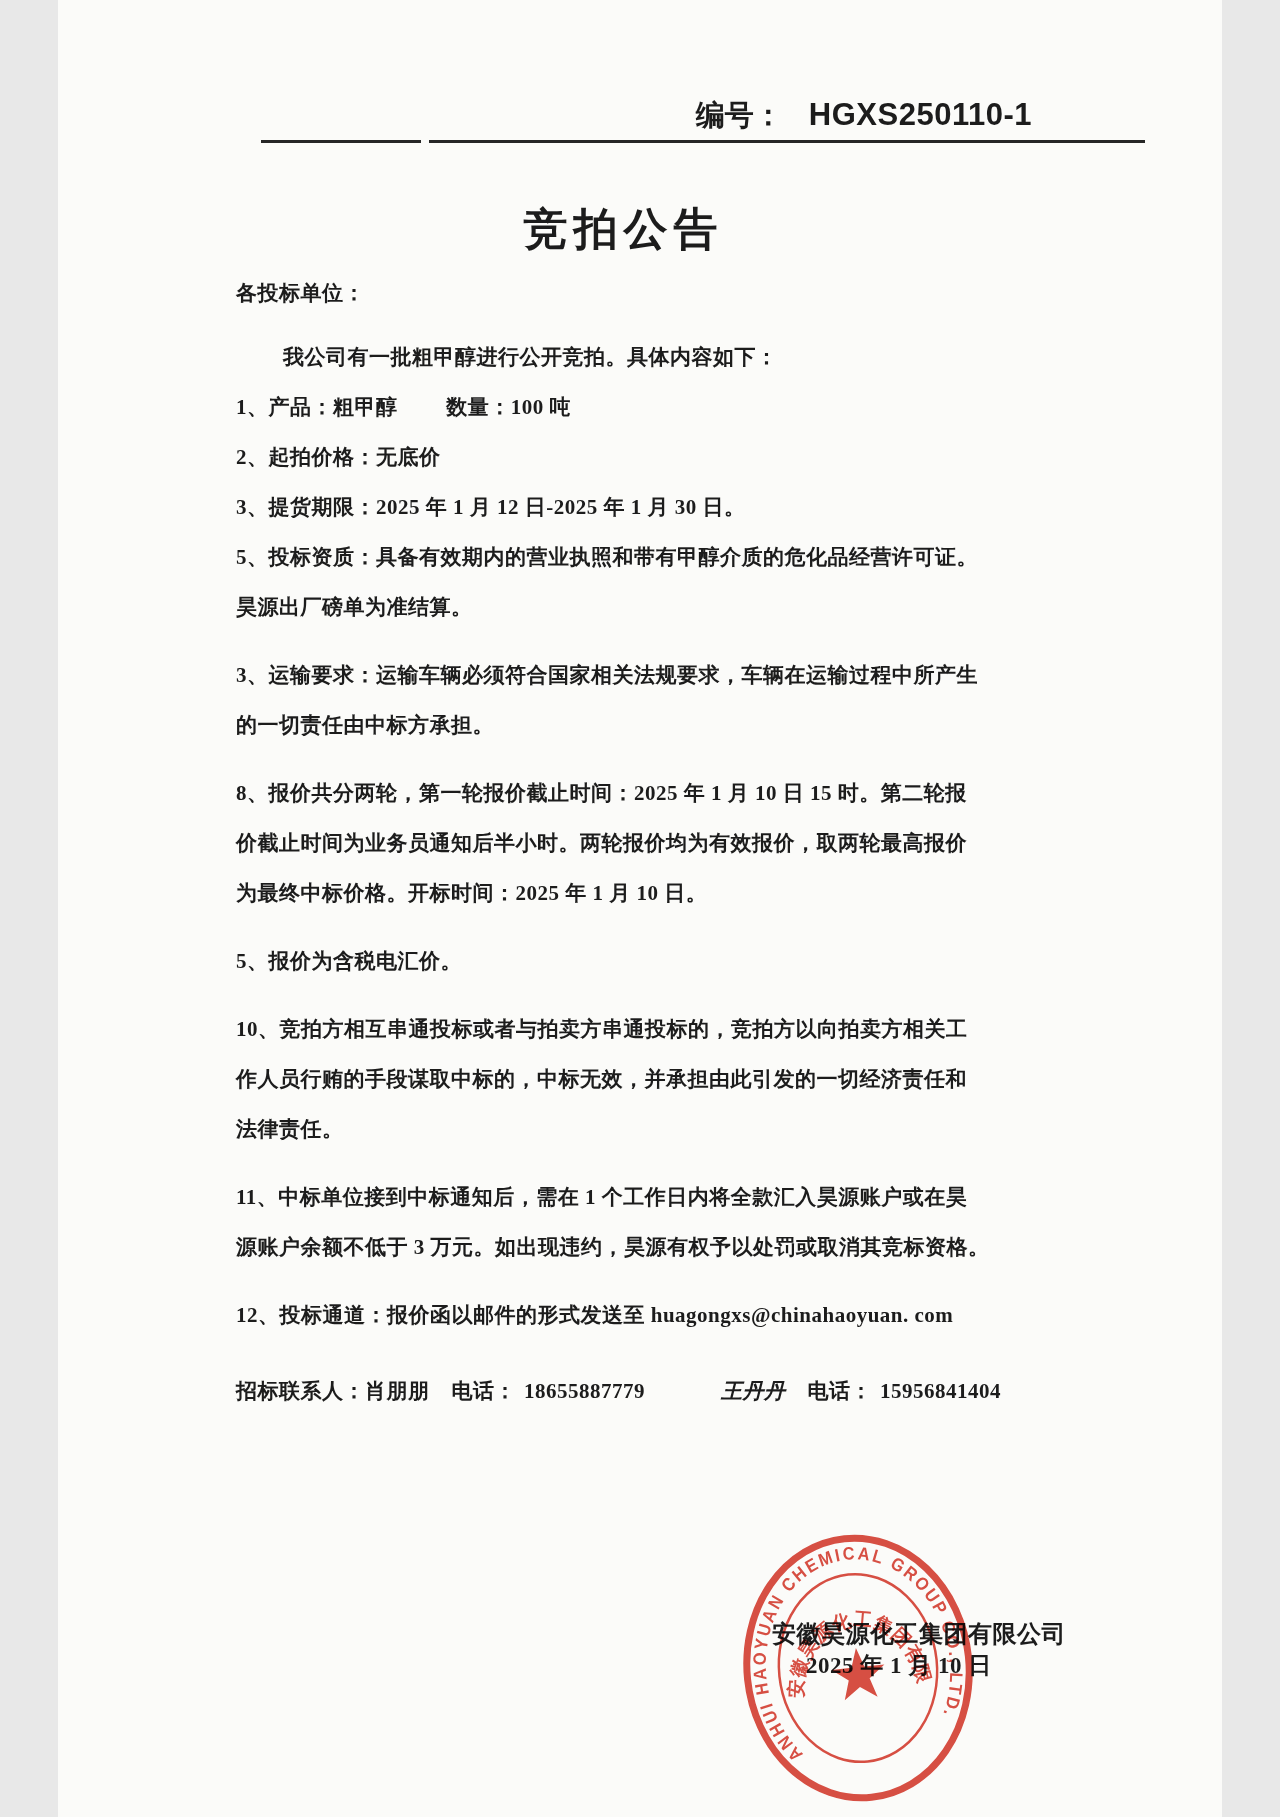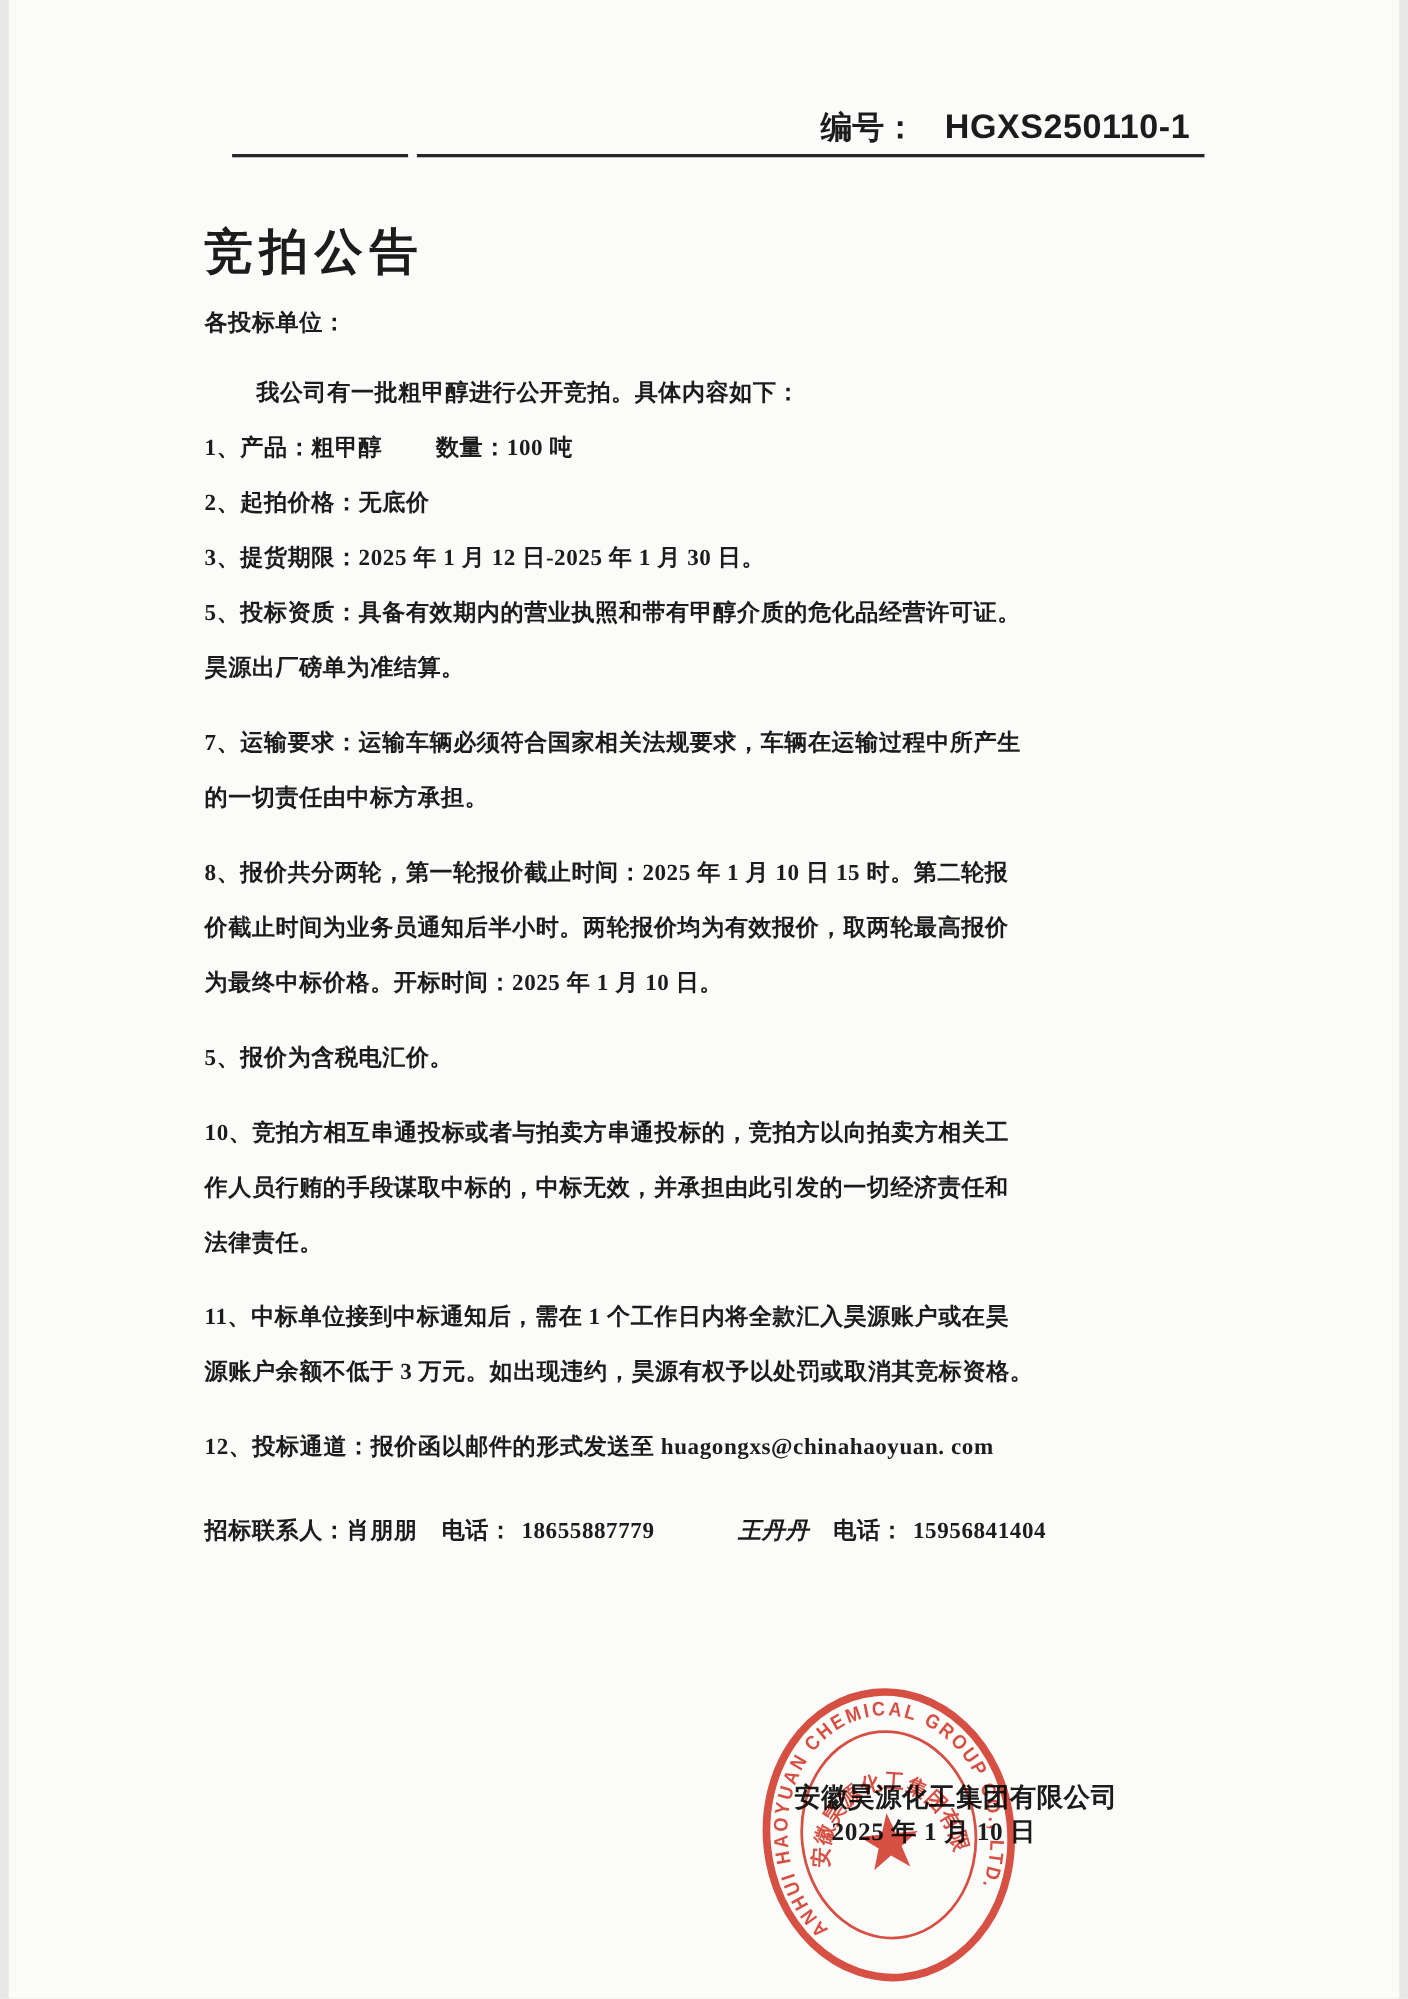--- a/index.html
+++ b/index.html
@@ -1,18 +1,18 @@
 <!DOCTYPE html>
 <html style="--stamp-color: #d2382b; --page-bg: #fbfbf9; --text-color: #1c1c1c;"><head>
 <meta charset="utf-8">
 <style>
   html,body { margin:0; padding:0; background:#e8e8e8; }
   .page {
     position:relative;
-    width:1264px; height:1817px;
+    width:1164px; height:1817px;
     margin:0 auto;
     background:var(--page-bg,#fbfbf9);
     font-family:"Liberation Serif","DejaVu Serif",serif;
     color:var(--text-color,#1c1c1c);
     overflow:hidden;
   }
 
   
   .doc-no{
     position:absolute; top:96px; right:190px;
@@ -25,21 +25,21 @@
     font-family:"Liberation Sans","DejaVu Sans",sans-serif;
     letter-spacing:0.5px;
   }
   .rule{ position:absolute; top:140px; height:3px; background:#262626; }
   .rule-left{ left:203px; width:160px; }
   .rule-right{ left:371px; width:716px; }
 
   
   .title{
     position:absolute; top:200px; left:178px; width:775px;
-    margin:0; text-align:left;
+    margin:0; text-align:center;
     font-size:44px; font-weight:700; letter-spacing:6px;
   }
 
   
   .body{
     position:absolute; left:178px; top:268px; width:910px;
     font-size:21px; line-height:50px; letter-spacing:0.5px;
     font-weight:600;
   }
   .line{ white-space:nowrap; }
@@ -96,21 +96,21 @@
 
   <div class="body">
     <div class="line salutation">各投标单位：</div>
     <div class="line intro">我公司有一批粗甲醇进行公开竞拍。具体内容如下：</div>
     <div id="lines">
         <div class="line">1、产品：粗甲醇　　 数量：100 吨</div>
         <div class="line">2、起拍价格：无底价</div>
         <div class="line">3、提货期限：2025 年 1 月 12 日-2025 年 1 月 30 日。</div>
         <div class="line">5、投标资质：具备有效期内的营业执照和带有甲醇介质的危化品经营许可证。</div>
         <div class="line">昊源出厂磅单为准结算。</div>
-        <div class="line gap">7、运输要求：运输车辆必须符合国家相关法规要求，车辆在运输过程中所产生</div>
+        <div class="line gap">3、运输要求：运输车辆必须符合国家相关法规要求，车辆在运输过程中所产生</div>
         <div class="line">的一切责任由中标方承担。</div>
         <div class="line gap">8、报价共分两轮，第一轮报价截止时间：2025 年 1 月 10 日 15 时。第二轮报</div>
         <div class="line">价截止时间为业务员通知后半小时。两轮报价均为有效报价，取两轮最高报价</div>
         <div class="line">为最终中标价格。开标时间：2025 年 1 月 10 日。</div>
         <div class="line gap">5、报价为含税电汇价。</div>
         <div class="line gap">10、竞拍方相互串通投标或者与拍卖方串通投标的，竞拍方以向拍卖方相关工</div>
         <div class="line">作人员行贿的手段谋取中标的，中标无效，并承担由此引发的一切经济责任和</div>
         <div class="line">法律责任。</div>
         <div class="line gap">11、中标单位接到中标通知后，需在 1 个工作日内将全款汇入昊源账户或在昊</div>
         <div class="line">源账户余额不低于 3 万元。如出现违约，昊源有权予以处罚或取消其竞标资格。</div>

